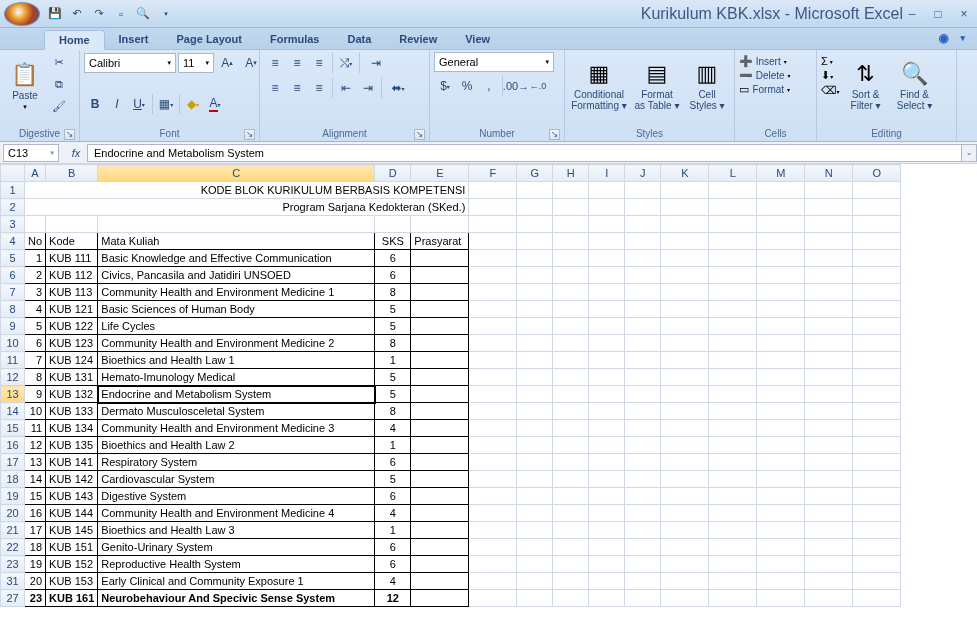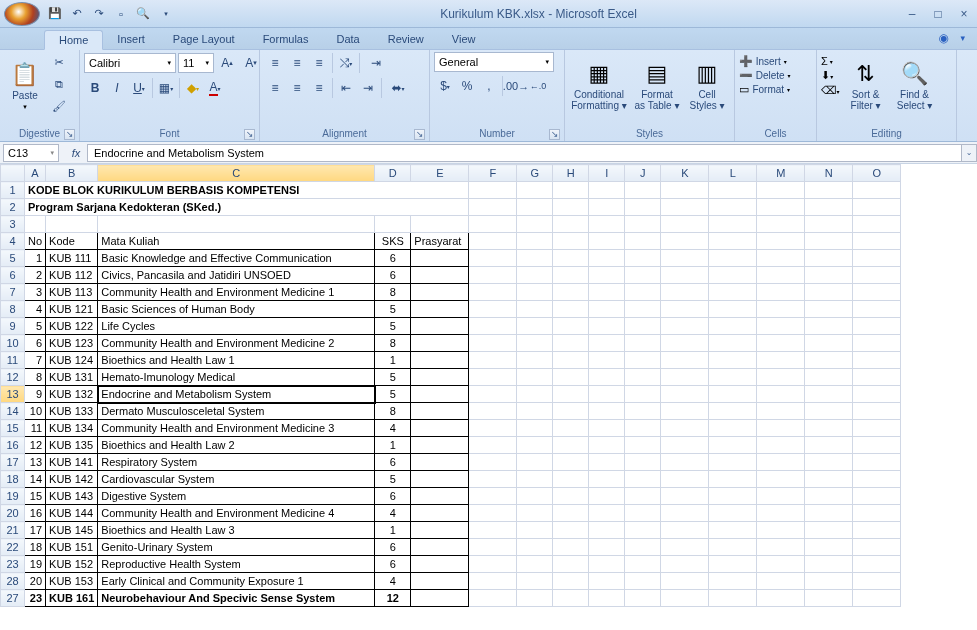--- a/index.html
+++ b/index.html
@@ -3,26 +3,26 @@
 <meta charset="utf-8">
 <style>
 * { margin: 0; padding: 0; box-sizing: border-box; font-family: "Segoe UI", Tahoma, sans-serif; }
 body { width: 977px; height: 630px; overflow: hidden; background: #fff; font-size: 11px; }
 
 
 .titlebar { height: 28px; background: linear-gradient(#dce8f7, #c0d8f0); display: flex; align-items: center; padding: 0 4px; border-bottom: 1px solid #9db8d8; }
 .office-btn { width: 36px; height: 24px; border-radius: 50%; background: radial-gradient(circle at 40% 40%, #fff, #e8a030 30%, #b04020 60%, #3060a0); border: 1px solid #7a92b0; margin-right: 6px; }
 .qat { display: flex; gap: 4px; align-items: center; }
 .qat-btn { width: 18px; height: 18px; display: flex; align-items: center; justify-content: center; color: #2a4a7a; font-size: 11px; }
-.title-text { flex: 1; text-align: center; color: #3a5a88; font-size: 12px; }
+.title-text { flex: 1; text-align: right; color: #3a5a88; font-size: 16px; }
 .win-controls { display: flex; gap: 8px; color: #3a5a88; }
 .win-btn { width: 18px; text-align: center; font-size: 12px; }
 
 
-.ribbon-tabs { height: 22px; background: linear-gradient(#c0d8f0, #b8d0e8); display: flex; align-items: flex-end; padding-left: 44px; border-bottom: 1px solid #a8c0e0; position: relative; }
+.ribbon-tabs { height: 22px; background: linear-gradient(#c0d8f0, #b8d0e8); display: flex; align-items: flex-end; padding-left: 44px; border-bottom: 1px solid #a8c0e0; position: relative; font-weight: bold; }
 .ribbon-tab { padding: 3px 14px; font-size: 11px; color: #2a4a7a; cursor: default; }
 .ribbon-tab.active { background: #dae8f8; border: 1px solid #a8c0e0; border-bottom: 1px solid #dae8f8; border-radius: 3px 3px 0 0; margin-bottom: -1px; }
 .help-btn { position: absolute; right: 28px; top: 3px; color: #2a60c0; font-size: 12px; }
 .help-dd { position: absolute; right: 12px; top: 5px; color: #2a60c0; font-size: 9px; }
 
 
 .ribbon { height: 92px; background: linear-gradient(#dae8f8, #cfe0f4); display: flex; border-bottom: 1px solid #9db8d8; }
 .group { border-right: 1px solid #b8c8e0; display: flex; flex-direction: column; padding: 2px 4px 0; }
 .group-body { flex: 1; display: flex; align-items: flex-start; gap: 3px; }
 .group-label { height: 15px; text-align: center; font-size: 10px; color: #4a6a98; display: flex; align-items: center; justify-content: center; position: relative; }
@@ -57,21 +57,21 @@
 .grid th, .grid td { border: 1px solid #d0d7e5; font-size: 11px; height: 17px; overflow: hidden; white-space: nowrap; }
 .grid th { background: linear-gradient(#f4f8fc, #e4ecf6); color: #2a4a7a; font-weight: normal; text-align: center; }
 .grid th.row-hdr { width: 24px; text-align: center; }
 .grid th.sel-row { background: linear-gradient(#ffe8b0, #ffd880); }
 .grid th.sel-col-partial { background: linear-gradient(#ffe8b0, #ffd880); }
 .grid td { padding: 0 3px; color: #000; }
 .grid td.center { text-align: center; }
 .grid td.right { text-align: right; }
 .grid td.bordered { border: 1px solid #000; }
 .grid td.selected { background: #fff; outline: 2px solid #000; outline-offset: -1px; }
-.title-row td { font-weight: bold; text-align: left; }
+.title-row td { font-weight: normal; text-align: right; }
 .bold-row td { font-weight: bold; }
 
 .corner { width: 24px; background: linear-gradient(#f4f8fc,#e4ecf6); }
 </style>
 </head>
 <body>
 
 <div class="titlebar">
   <div class="office-btn"></div>
   <div class="qat">
@@ -119,21 +119,21 @@
         <div class="small-btn">🖌</div>
       </div>
     </div>
     <div class="group-label">
         <span>Digestive</span>
         <span class="dlg">↘</span>
       </div>
   </div>
 
   <div class="group" style="width:180px">
-    <div class="group-body" style="flex-direction:column;gap:3px">
+    <div class="group-body" style="flex-direction:column;gap:19px">
       <div class="font-row">
         <div class="font-name">
             <span>Calibri</span>
             <span style="font-size:7px">▾</span>
           </div>
         <div class="font-size">
             <span>11</span>
             <span style="font-size:7px">▾</span>
           </div>
         <div class="tb-btn">A<sup style="font-size:7px">▴</sup></div>
@@ -715,21 +715,21 @@
           <td class=""></td>
           <td class=""></td>
           <td class=""></td>
           <td class=""></td>
           <td class=""></td>
           <td class=""></td>
           <td class=""></td>
           <td class=""></td>
         </tr>
         <tr class="">
-          <th class="row-hdr">28</th>
+          <th class="row-hdr">31</th>
           <td class="bordered right">20</td>
           <td class="bordered">KUB 153</td>
           <td class="bordered">Early Clinical and Community Exposure 1</td>
           <td class="bordered center">4</td>
           <td class="bordered"></td>
           <td class=""></td>
           <td class=""></td>
           <td class=""></td>
           <td class=""></td>
           <td class=""></td>

